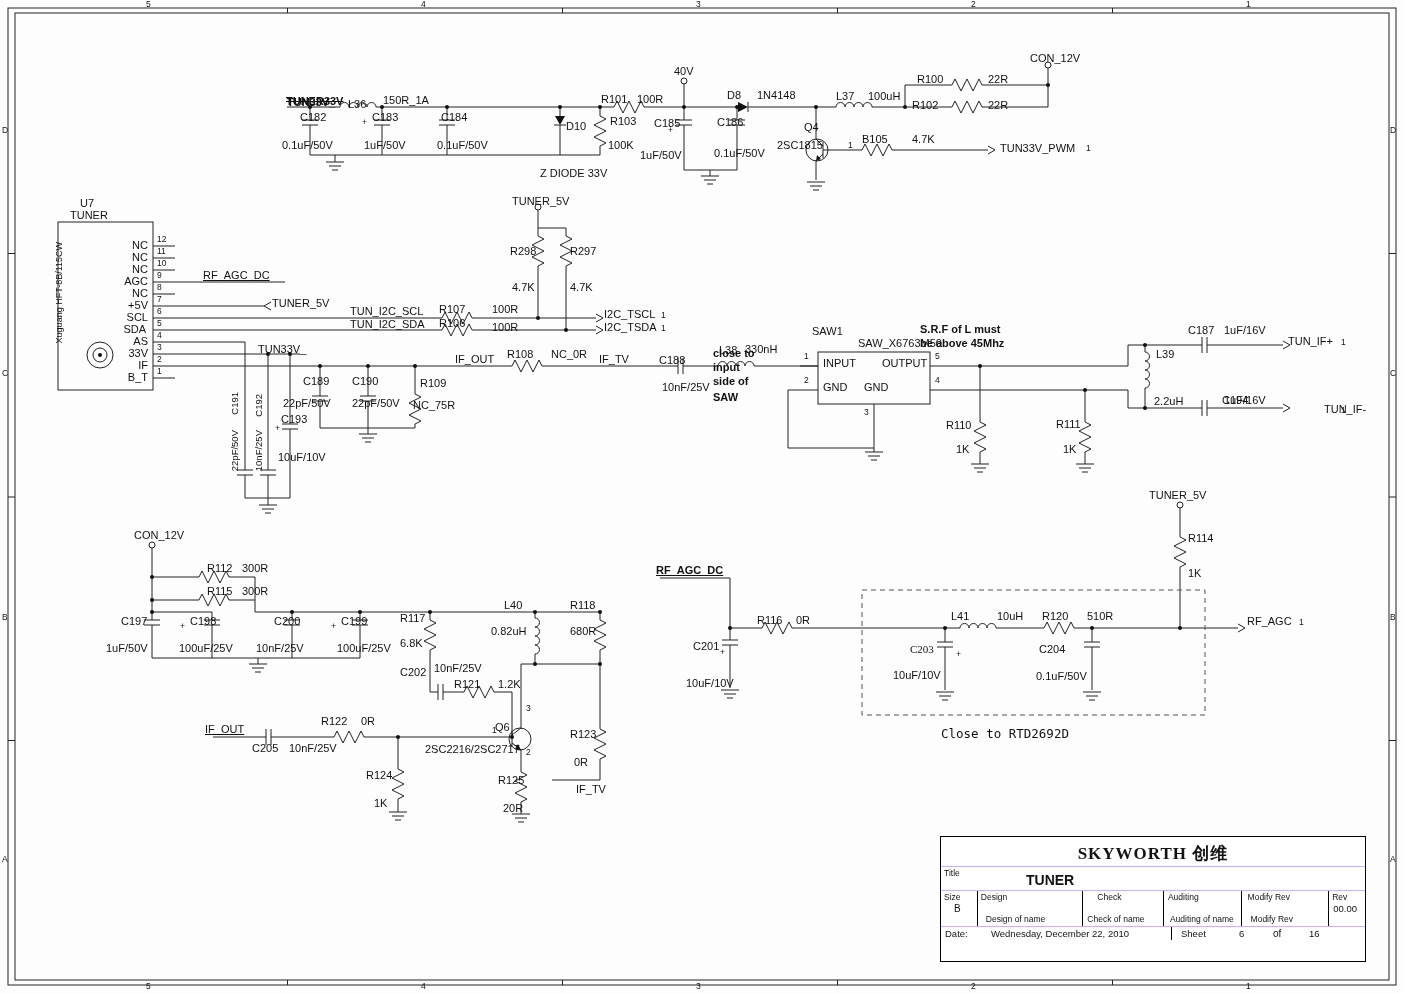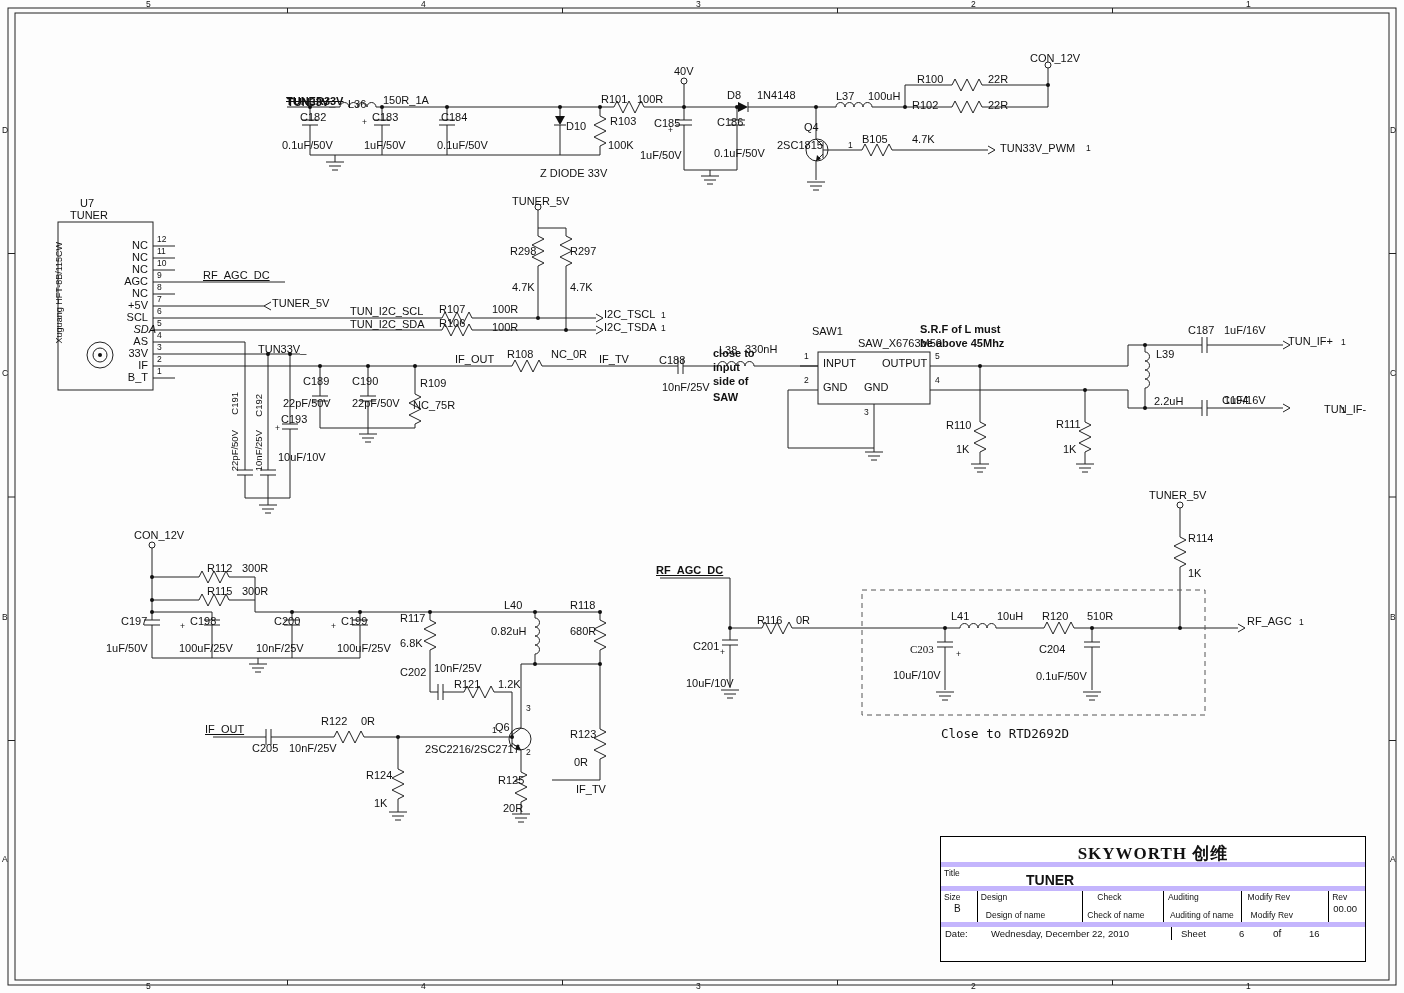--- a/index.html
+++ b/index.html
@@ -11,21 +11,21 @@
   .s{font-size:8.5px;line-height:9px;}
   .b{font-weight:bold;}
   .u{text-decoration:underline;}
   .st{text-decoration:line-through;}
   .r{width:40px;text-align:right;}
   .v{writing-mode:vertical-rl;transform:rotate(180deg);font-size:9px;line-height:10px;}
   .v2{writing-mode:vertical-rl;transform:rotate(180deg);font-size:9.5px;line-height:10px;}
   .m{font-family:"DejaVu Sans Mono",monospace;font-size:12.5px;}
   
   #tblock{position:absolute;left:940px;top:836px;width:426px;height:126px;border:1px solid #000;box-sizing:border-box;background:#fff;}
-  .tb-row{position:relative;border-bottom:5px solid #c4b5fd;box-sizing:border-box;}
+  .tb-row{position:relative;border-bottom:1px solid #c4b5fd;box-sizing:border-box;}
   .tb-row.last{border-bottom:none;}
   .tb-cols{display:flex;justify-content:flex-end;}
   .tb-col{position:relative;border-right:1px solid #000;box-sizing:border-box;height:100%;}
   .tb-col:last-child{border-right:none;}
   .tb-lab{position:absolute;left:3px;top:1px;font-size:8.5px;}
   .tb-bot{position:absolute;left:8px;bottom:2px;font-size:8.5px;}
   .tb-company{position:absolute;width:100%;text-align:center;top:5px;font-family:"Liberation Serif",serif;font-weight:bold;font-size:17px;letter-spacing:1px;}
   .tb-title{position:absolute;left:85px;top:5px;font-weight:bold;font-size:14px;}
   .abs{position:absolute;font-size:10px;}
 </style>
@@ -273,21 +273,21 @@
       <div class="lbl" style="left: 80px; top: 198px;">U7</div>
       <div class="lbl" style="left: 70px; top: 210px;">TUNER</div>
       <div class="lbl v" style="left: 54px; top: 242px;">Xuguang HFT-8B/115CW</div>
       <div class="lbl r" style="left: 108px; top: 240px;">NC</div>
       <div class="lbl r" style="left: 108px; top: 252px;">NC</div>
       <div class="lbl r" style="left: 108px; top: 264px;">NC</div>
       <div class="lbl r" style="left: 108px; top: 276px;">AGC</div>
       <div class="lbl r" style="left: 108px; top: 288px;">NC</div>
       <div class="lbl r" style="left: 108px; top: 300px;">+5V</div>
       <div class="lbl r" style="left: 108px; top: 312px;">SCL</div>
-      <div class="lbl r" style="left: 116px; top: 324px; font-style: italic;">SDA</div>
+      <div class="lbl r" style="left: 106px; top: 324px;">SDA</div>
       <div class="lbl r" style="left: 108px; top: 336px;">AS</div>
       <div class="lbl r" style="left: 108px; top: 348px;">33V</div>
       <div class="lbl r" style="left: 108px; top: 360px;">IF</div>
       <div class="lbl r" style="left: 108px; top: 372px;">B_T</div>
       <div class="lbl s" style="left: 157px; top: 235px;">12</div>
       <div class="lbl s" style="left: 157px; top: 247px;">11</div>
       <div class="lbl s" style="left: 157px; top: 259px;">10</div>
       <div class="lbl s" style="left: 157px; top: 271px;">9</div>
       <div class="lbl s" style="left: 157px; top: 283px;">8</div>
       <div class="lbl s" style="left: 157px; top: 295px;">7</div>

